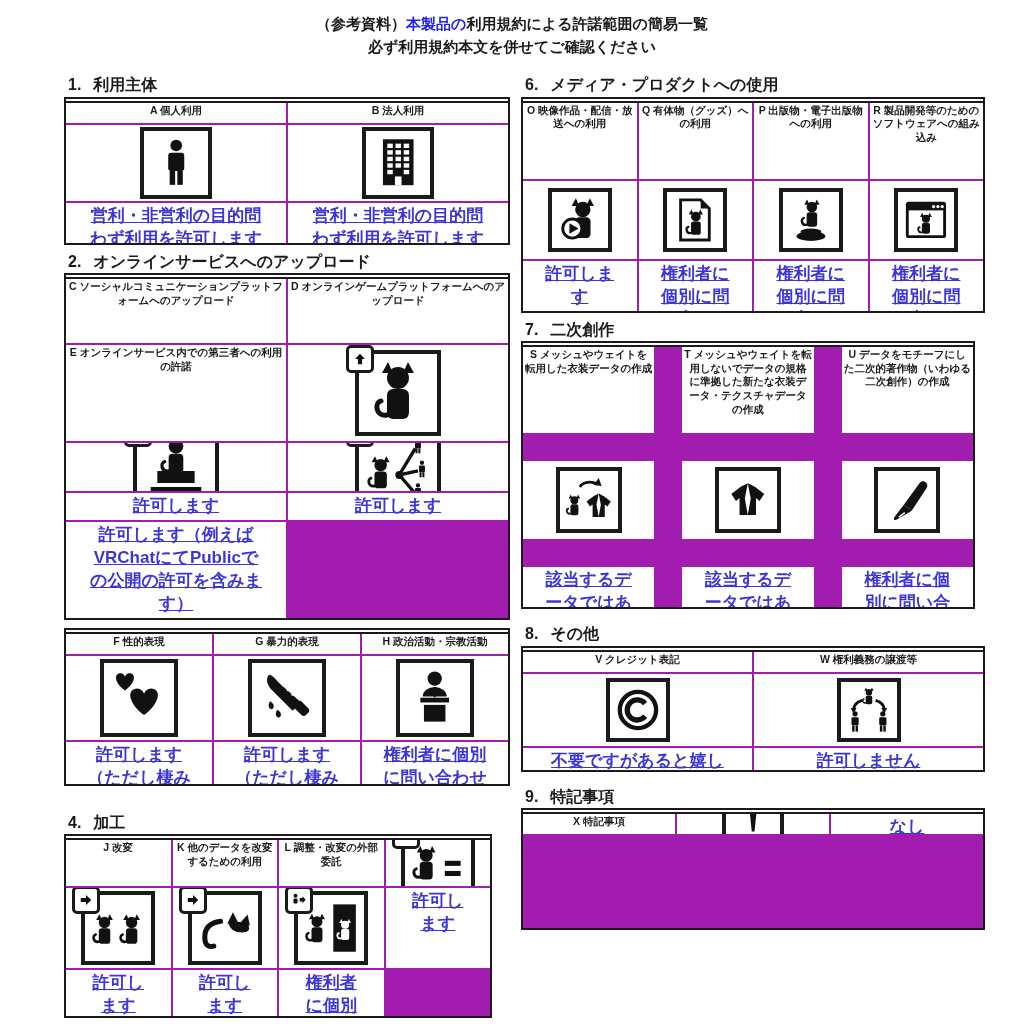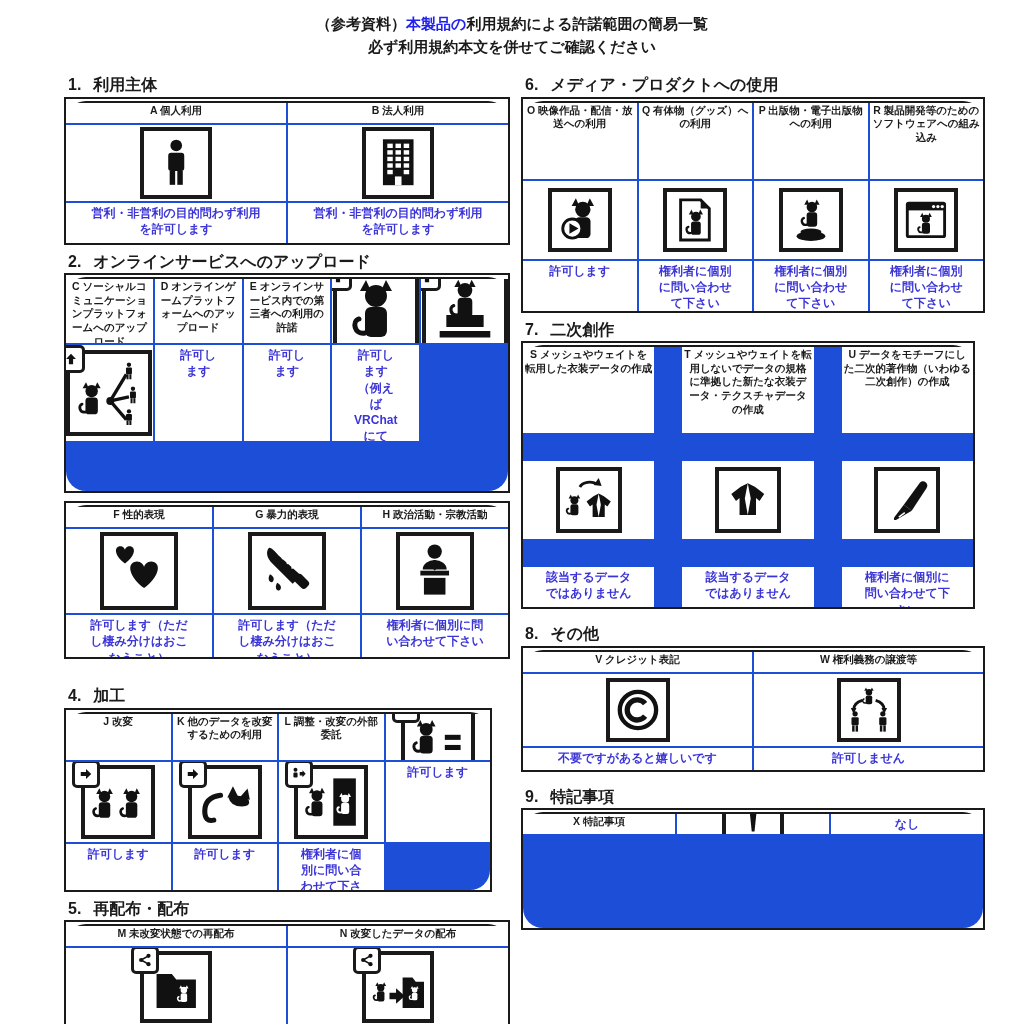--- a/index.html
+++ b/index.html
@@ -10,33 +10,33 @@
   }
   .page-title{position:absolute;top:12px;left:0;width:100%;text-align:center;
     font-size:15px;line-height:1.55;}
   .hl{color:#2222ee;}
   .col{position:absolute;top:76px;}
   .col-left{left:64px;width:446px;}
   .col-right{left:521px;width:464px;}
   .sec-head{font-size:16px;margin:0 0 3px 4px;line-height:1.1;}
   .sec-head .num{margin-right:12px;}
   .vtable{border:2px solid #1a1a1a;background:#fff;margin-bottom:10px;}
-  .vgrid{display:grid;gap:2px;background:#1d4ed8;border-top:2px solid #1a1a1a;margin-top:2px;border-radius:20px;}
+  .vgrid{display:grid;gap:2px;background:#a21caf;border-top:2px solid #1a1a1a;margin-top:2px;}
   .cell{background:#fff;display:flex;justify-content:center;text-align:center;overflow:hidden;}
   .head{font-size:10.5px;line-height:1.3;padding:1px 2px;align-items:flex-start;}
   .icell{align-items:center;position:relative;}
-  .result{font-size:12px;color:#3b35d8;line-height:1.35;padding:2px 20px;align-items:flex-start;}
+  .result{font-size:17px;color:#3b35d8;line-height:1.35;padding:2px 20px;align-items:flex-start;text-decoration:underline;}
   .iconbox{border:4px solid #1a1a1a;background:#fff;display:flex;align-items:center;justify-content:center;position:relative;}
   .iconbox svg.ic{width:82%;height:82%;}
   .badge{position:absolute;top:-9px;left:-13px;width:22px;height:22px;border:3px solid #1a1a1a;
     border-radius:5px;background:#fff;display:flex;align-items:center;justify-content:center;}
   .badge svg{width:14px;height:14px;}
   
   .s1 .vgrid{grid-template-columns:repeat(2,1fr);grid-template-rows:20px 76px 40px;}
-  .s2 .vgrid{grid-template-columns:repeat(5,1fr);grid-template-rows:64px 96px 48px;}
+  .s2 .vgrid{grid-template-columns:repeat(2,1fr);grid-template-rows:64px 96px 48px;}
   .s3 .vgrid{grid-template-columns:repeat(3,1fr);grid-template-rows:20px 84px 42px;}
   .s4 .vgrid{grid-template-columns:repeat(4,1fr);grid-template-rows:46px 80px 46px;}
   .s5 .vgrid{grid-template-columns:repeat(2,1fr);grid-template-rows:20px 78px 22px;}
   .s6 .vgrid{grid-template-columns:repeat(4,1fr);grid-template-rows:76px 78px 50px;}
   .s7 .vgrid{grid-template-columns:repeat(3,1fr);grid-template-rows:86px 78px 40px;gap:28px;}
   .s8 .vgrid{grid-template-columns:repeat(2,1fr);grid-template-rows:20px 72px 22px;}
   .s9 .vgrid{grid-template-columns:1fr 1fr 1fr;grid-template-rows:20px 70px 20px;}
   .s1 .iconbox{width:64px;height:64px;}
   .s2 .iconbox{width:78px;height:78px;}
   .s3 .iconbox{width:70px;height:70px;}

